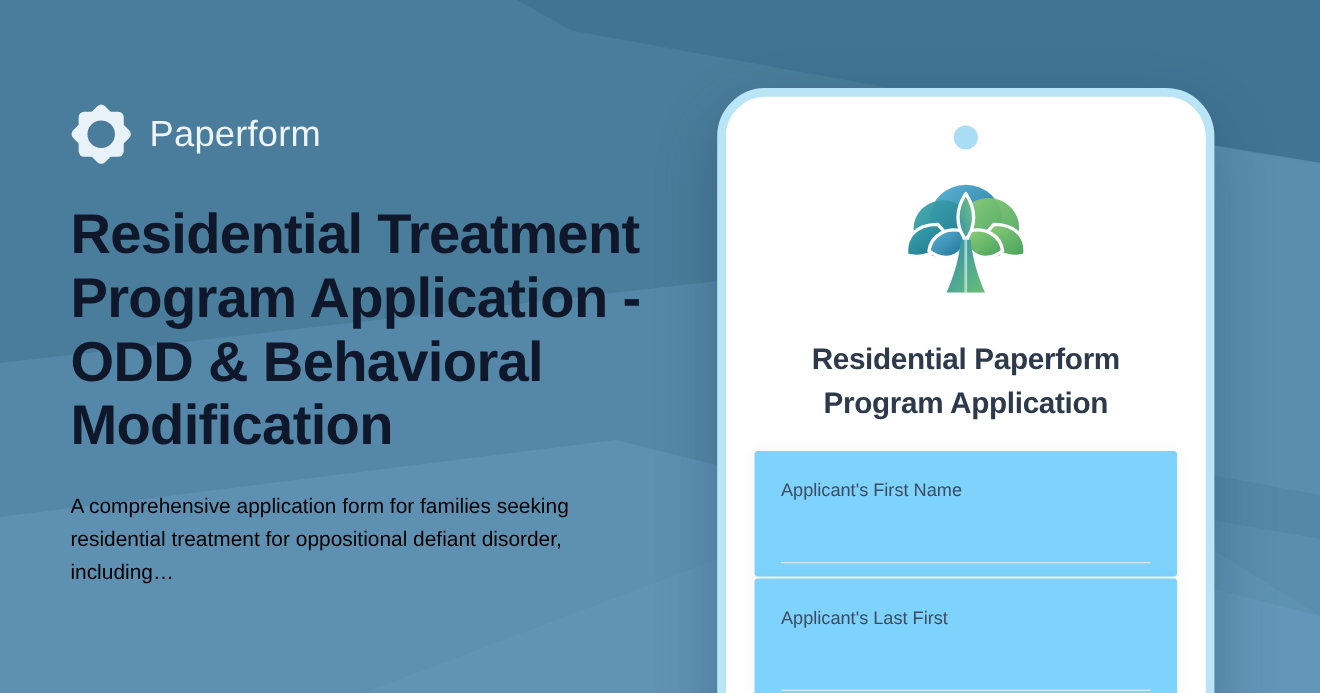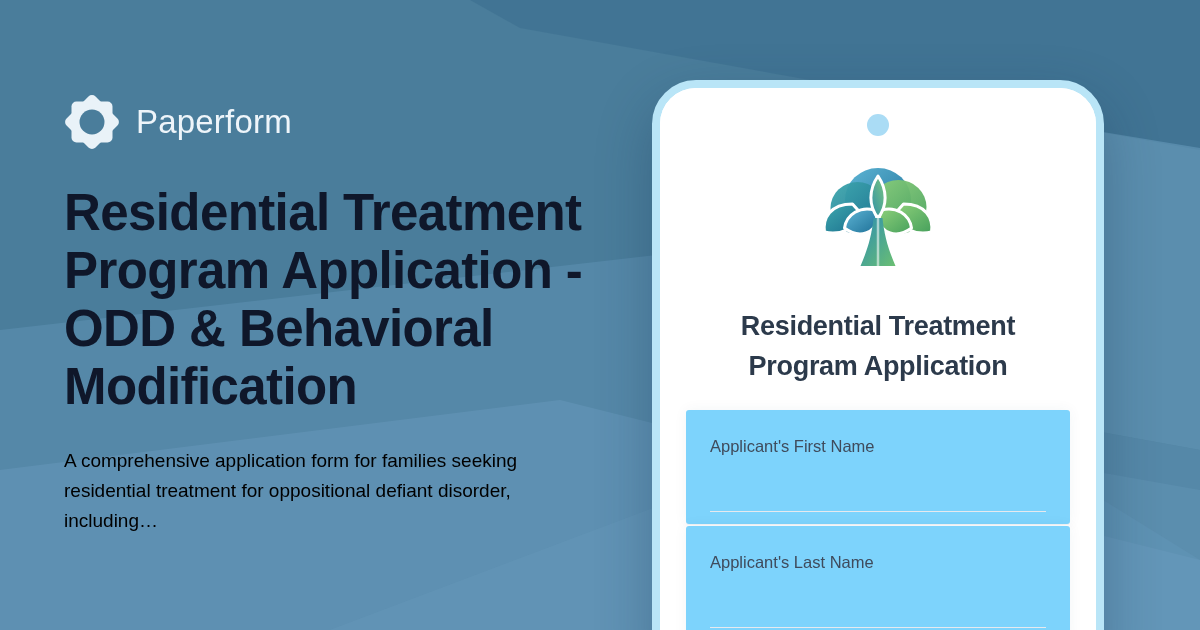--- a/index.html
+++ b/index.html
@@ -227,32 +227,32 @@
 
           <path d="M65 58 C79 54 93 62 95 76 C79 88 65 80 62 68 Z" fill="url(#gGreen)" stroke="#ffffff" stroke-width="3" stroke-linejoin="round"></path>
 
           <path d="M61.5 24 C52 38 52 54 61.5 66 C71 54 71 38 61.5 24 Z" fill="url(#gLight)" stroke="#ffffff" stroke-width="3" stroke-linejoin="round"></path>
 
           <path d="M57 66 C55 86 50 100 44 114 L79 114 C73 100 68 86 66 66 Z" fill="url(#gTrunk)"></path>
           <path d="M61.5 66 L61.5 114" stroke="#ffffff" stroke-width="2.5" opacity="0.55"></path>
         </svg>
       </span>
 
-      <div class="form-title">Residential Treatment Program Application</div>
+      <div class="form-title">Residential Paperform Program Application</div>
 
       <div class="form-fields">
 
         <div class="field-card">
           <div class="field-label">Applicant's First Name</div>
 
           <span class="field-underline"></span>
         </div>
 
         <div class="field-card">
-          <div class="field-label">Applicant's Last Name</div>
+          <div class="field-label">Applicant's Last First</div>
 
           <span class="field-underline"></span>
         </div>
 
       </div>
 
     </div>
   </div>
 
 </div>

